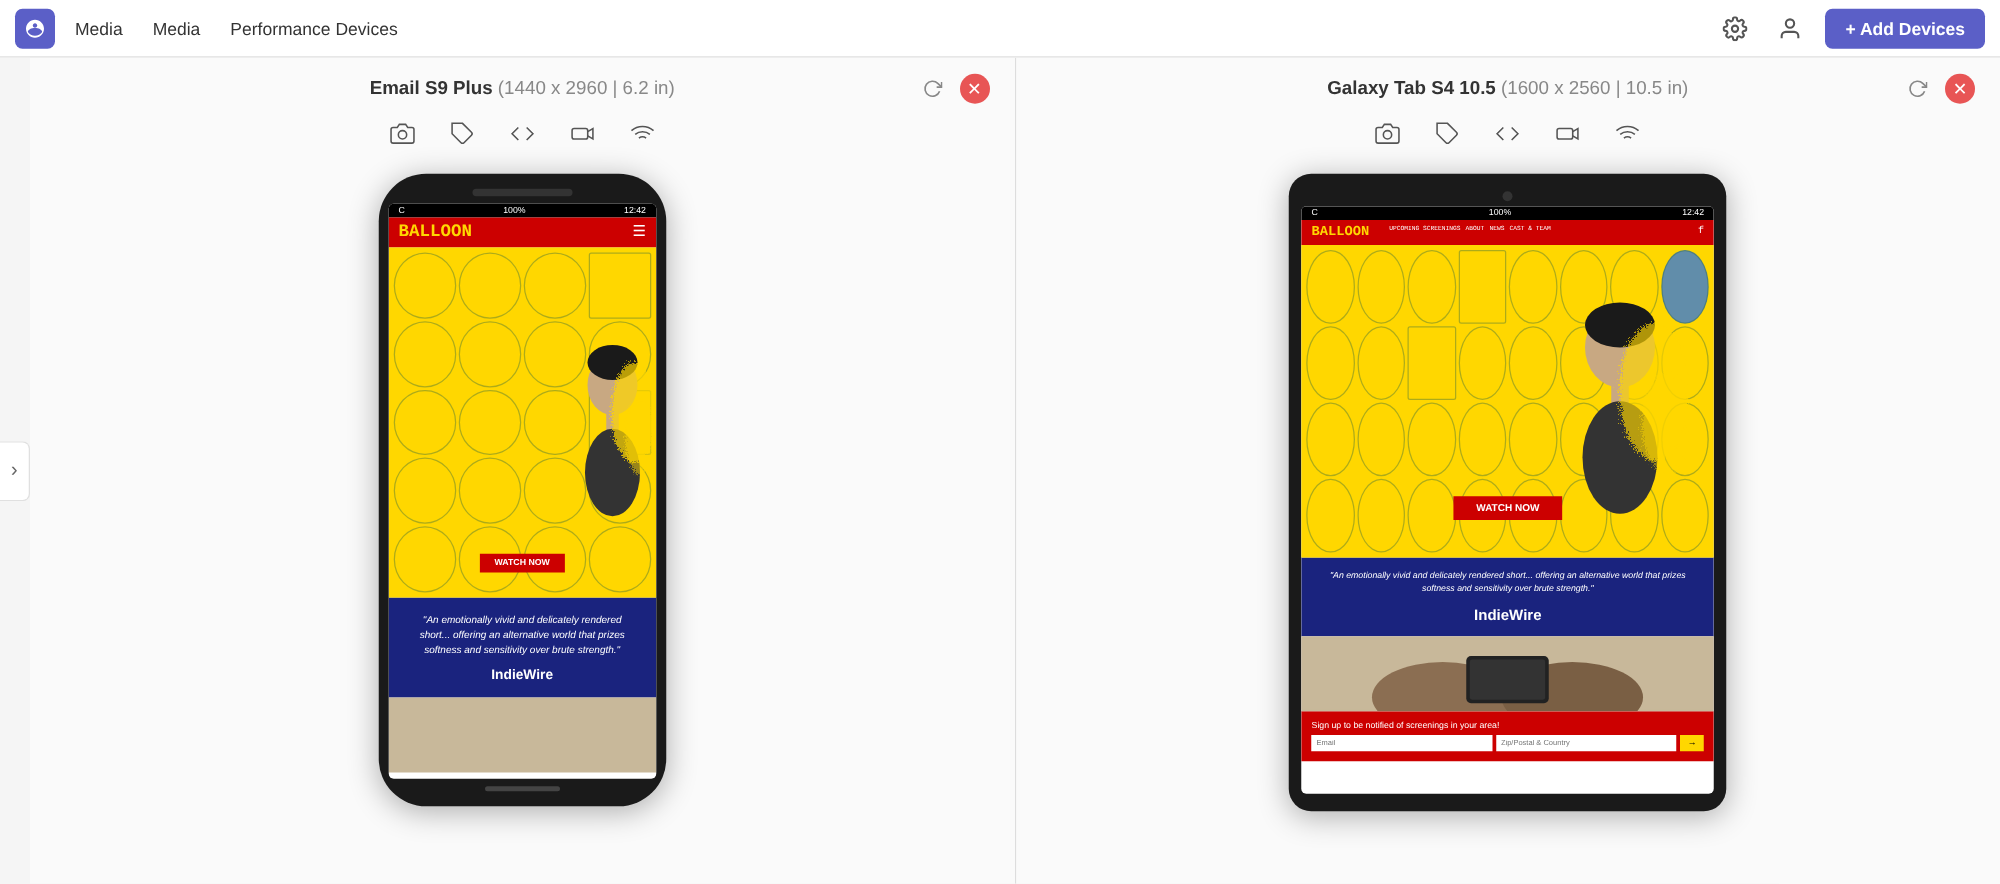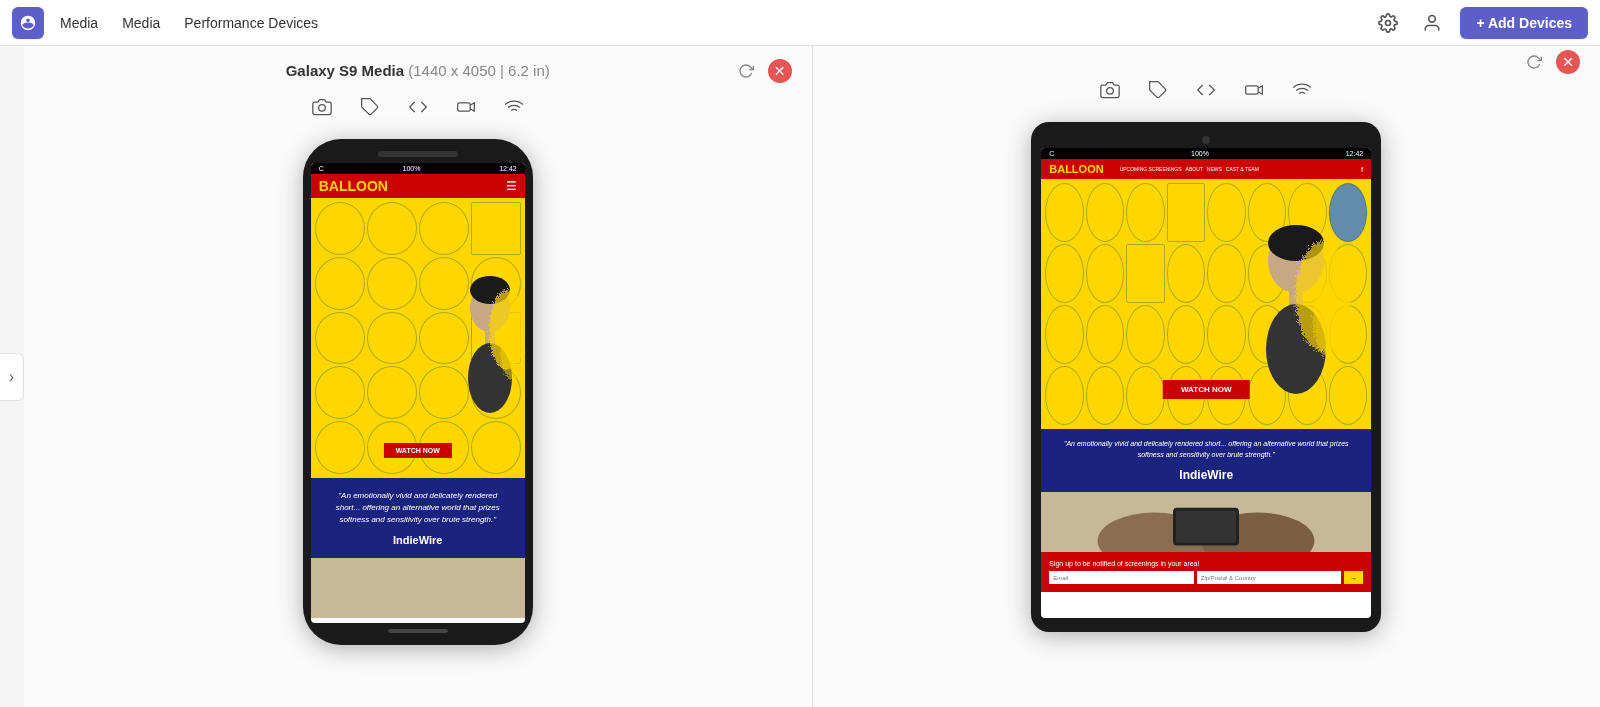--- a/index.html
+++ b/index.html
@@ -113,21 +113,21 @@
 
     
     .status-bar {
       background: #000; color: #fff; font-size: 7px; padding: 2px 8px;
       display: flex; justify-content: space-between; align-items: center;
     }
 
     
     .balloon-nav {
       background: #cc0000; padding: 4px 8px;
-      display: flex; align-items: center; justify-content: space-between;
+      display: flex; align-items: flex-start; justify-content: space-between; font-family: Liberation Mono, monospace;
     }
     .balloon-logo { color: #FFD700; font-weight: 900; font-size: 14px; }
     .balloon-menu-icon { color: #fff; font-size: 12px; }
     .balloon-nav-links { display: flex; gap: 4px; font-size: 6px; color: #fff; }
 
     
     .balloon-hero {
       background: #FFD700; position: relative; overflow: hidden;
     }
     .balloon-hero-phone { height: 280px; }
@@ -195,22 +195,22 @@
 
   <div class="sidebar-toggle">
     <span>›</span>
   </div>
 
   <div class="devices-container">
 
     <div class="device-panel">
       <div class="device-header">
         <div class="device-title">
-          <strong>Galaxy S9 Media</strong>
-          <span class="dims">(1440 x 4050 | 6.2 in)</span>
+          <strong>Email S9 Plus</strong>
+          <span class="dims">(1440 x 2960 | 6.2 in)</span>
         </div>
         <div class="device-header-actions">
           <button class="device-header-btn">
             <svg width="16" height="16" viewBox="0 0 24 24" fill="none" stroke="#888" stroke-width="2">
               <polyline points="23 4 23 10 17 10"></polyline>
                 <path d="M20.49 15a9 9 0 1 1-2.12-9.36L23 10"></path>
             </svg>
           </button>
           <button class="device-header-close">
             <span>✕</span>
@@ -328,20 +328,24 @@
           </div>
         </div>
         <div class="phone-home-bar"></div>
       </div>
     </div>
 
     <div class="panel-divider"></div>
 
     <div class="device-panel">
       <div class="device-header">
+        <div class="device-title">
+          <strong>Galaxy Tab S4 10.5</strong>
+          <span class="dims">(1600 x 2560 | 10.5 in)</span>
+        </div>
         <div class="device-header-actions">
           <button class="device-header-btn">
             <svg width="16" height="16" viewBox="0 0 24 24" fill="none" stroke="#888" stroke-width="2">
               <polyline points="23 4 23 10 17 10"></polyline>
                 <path d="M20.49 15a9 9 0 1 1-2.12-9.36L23 10"></path>
             </svg>
           </button>
           <button class="device-header-close">
             <span>✕</span>
           </button>

